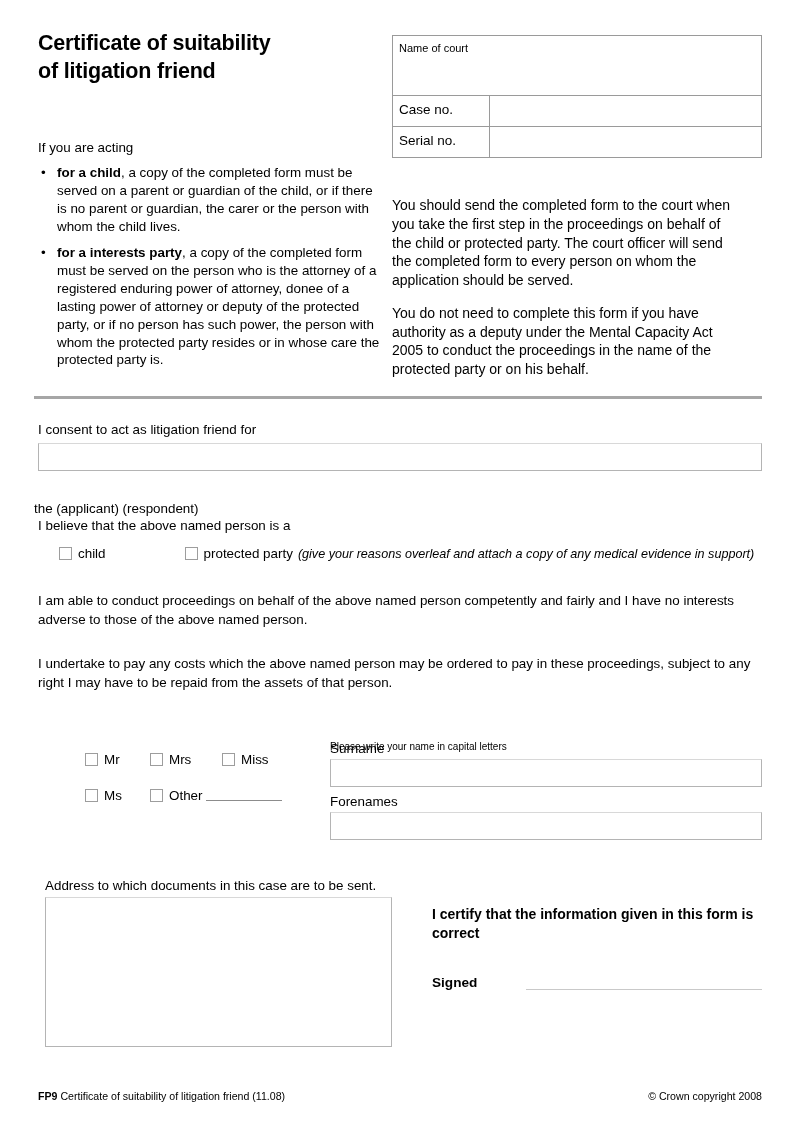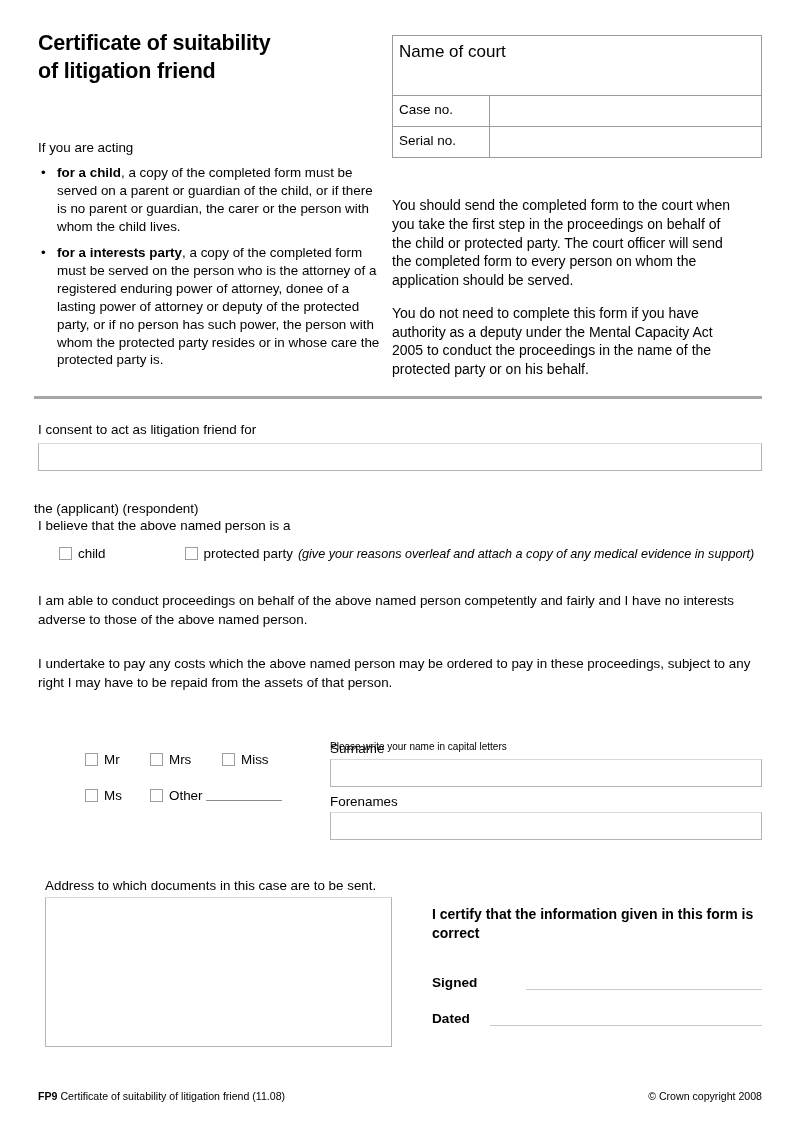--- a/index.html
+++ b/index.html
@@ -45,21 +45,21 @@
   .court-row {
     display: flex;
     border-top: 1px solid #9a9a9a;
   }
   .court-row:first-child { border-top: none; }
   .court-name-cell {
     box-sizing: border-box;
     width: 100%;
     height: 59px;
     padding: 6px 0 0 6px;
-    font-size: 17px;
+    font-size: 11px;
   }
   .court-label-cell {
     box-sizing: border-box;
     width: 97px;
     height: 30px;
     padding: 6px 0 0 6px;
     font-size: 13.5px;
     border-right: 1px solid #9a9a9a;
   }
   .court-value-cell {
@@ -398,24 +398,20 @@
   <div class="textbox" id="field-forenames"></div>
 
   <div class="address-label">Address to which documents in this case are to be sent.</div>
   <div class="textbox" id="address-box"></div>
 
   <div class="certify-text">I certify that the information given in this form is correct</div>
   <div class="sig-row" id="row-signed">
     <span class="sig-label">Signed</span>
     <span class="sig-rule"></span>
   </div>
-  <div class="sig-row" id="row-dated">
-    <span class="sig-label">Dated</span>
-    <span class="sig-rule"></span>
-  </div>
 
   <div class="footer-left">
     <b>FP9</b>
     <span>Certificate of suitability of litigation friend (11.08)</span>
   </div>
   <div class="footer-right">© Crown copyright 2008</div>
 
 </div>
 
 </body></html>

